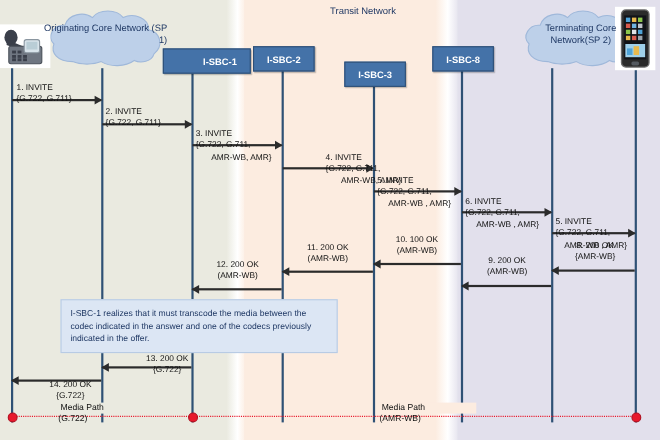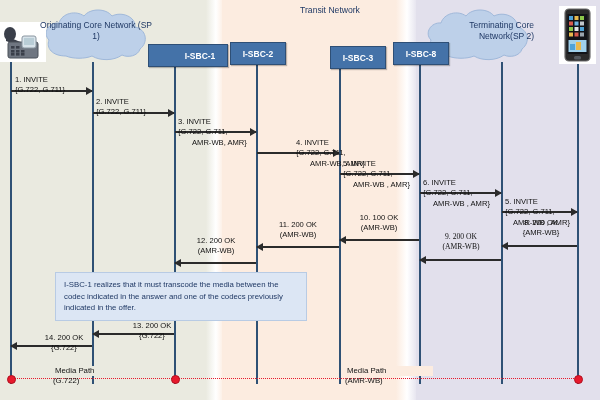--- a/index.html
+++ b/index.html
@@ -16,22 +16,22 @@
   #band-orig{left:0;width:212px;background:#eaeae0;}
   #band-fade1{left:206px;width:18px;background:linear-gradient(to right,#eaeae0,#ffffff 55%,#fcece0);}
   #band-transit{left:222px;width:178px;background:#fcece0;}
   #band-fade2{left:396px;width:22px;background:linear-gradient(to right,#fcece0,#ffffff 50%,#e2e0ec);}
   #band-term{left:416px;width:184px;background:#e2e0ec;}
 
   
   .cloud{position:absolute;color:#1f3864;text-align:center;line-height:1.25;}
   .cloud .cloudbody{position:absolute;left:0;top:0;width:100%;height:100%;}
   .cloud .cloudtxt{position:relative;z-index:2;padding-top:12px;font-size:8.5px;}
-  #cloud-orig{left:40px;top:8px;width:112px;height:56px;}
-  #cloud-term{left:422px;top:8px;width:112px;height:56px;text-align:right;}
+  #cloud-orig{left:40px;top:8px;width:112px;height:56px;text-align:right;}
+  #cloud-term{left:472px;top:8px;width:112px;height:56px;}
 
   
   .sbc{
     position:absolute;width:54px;height:21px;
     background:#4472a8;border:1px solid #2e4f76;
     color:#ffffff;font-size:8.5px;font-weight:bold;
     display:flex;align-items:center;justify-content:center;
     box-shadow:1px 1px 1px rgba(0,0,0,.25);
   }
 
@@ -158,21 +158,21 @@
       <rect x="15" y="50" width="7" height="3.5" rx="1.5" fill="#555a60"></rect>
     </svg>
   </div>
 
   <div class="sbc" style="left:148px;top:44px;padding-left:24px;">
     <span>I-SBC-1</span>
   </div>
   <div class="sbc" style="left:230px;top:42px;">
     <span>I-SBC-2</span>
   </div>
-  <div class="sbc" style="left:313px;top:46px;margin-left:17px;">
+  <div class="sbc" style="left:313px;top:56px;">
     <span>I-SBC-3</span>
   </div>
   <div class="sbc" style="left:393px;top:42px;">
     <span>I-SBC-8</span>
   </div>
 
   <div class="arrow right" style="left:11px;top:90px;width:81px;">
       <span class="head"></span>
     </div>
   <div class="msg" style="left:15px;top:75px;">
@@ -237,21 +237,21 @@
       <span class="head"></span>
     </div>
   <div class="msg ctr" style="left:505px;top:218px;width:72px;">
     <span class="ttl">8. 200 OK</span>
     <span class="cod">{AMR-WB}</span>
   </div>
 
   <div class="arrow left" style="left:420px;top:259px;width:81px;">
       <span class="head"></span>
     </div>
-  <div class="msg ctr" style="left:421px;top:232px;width:80px;font-family:Liberation Serif, serif;">
+  <div class="msg ctr" style="left:421px;top:232px;width:80px;">
     <span class="ttl">9. 200 OK</span>
     <span class="cod">(AMR-WB)</span>
   </div>
 
   <div class="arrow left" style="left:340px;top:239px;width:79px;">
       <span class="head"></span>
     </div>
   <div class="msg ctr" style="left:339px;top:213px;width:80px;">
     <span class="ttl">10. 100 OK</span>
     <span class="cod">(AMR-WB)</span>
@@ -277,21 +277,21 @@
       <span class="head"></span>
     </div>
   <div class="msg ctr" style="left:112px;top:321px;width:80px;">
     <span class="ttl">13. 200 OK</span>
     <span class="cod">{G.722}</span>
   </div>
 
   <div class="arrow left" style="left:11px;top:345px;width:81px;">
       <span class="head"></span>
     </div>
-  <div class="msg ctr" style="left:28px;top:333px;width:72px;">
+  <div class="msg ctr" style="left:28px;top:345px;width:72px;">
     <span class="ttl">14. 200 OK</span>
     <span class="cod">{G.722}</span>
   </div>
 
   <div id="callout">
     <span>I-SBC-1 realizes that it must transcode the media between the codec indicated in the answer and one of the codecs previously indicated in the offer.</span>
   </div>
 
   <div class="mediapath" style="left:11px;top:378px;width:567px;"></div>
   <div class="mdot" style="left:7px;top:375px;"></div>

